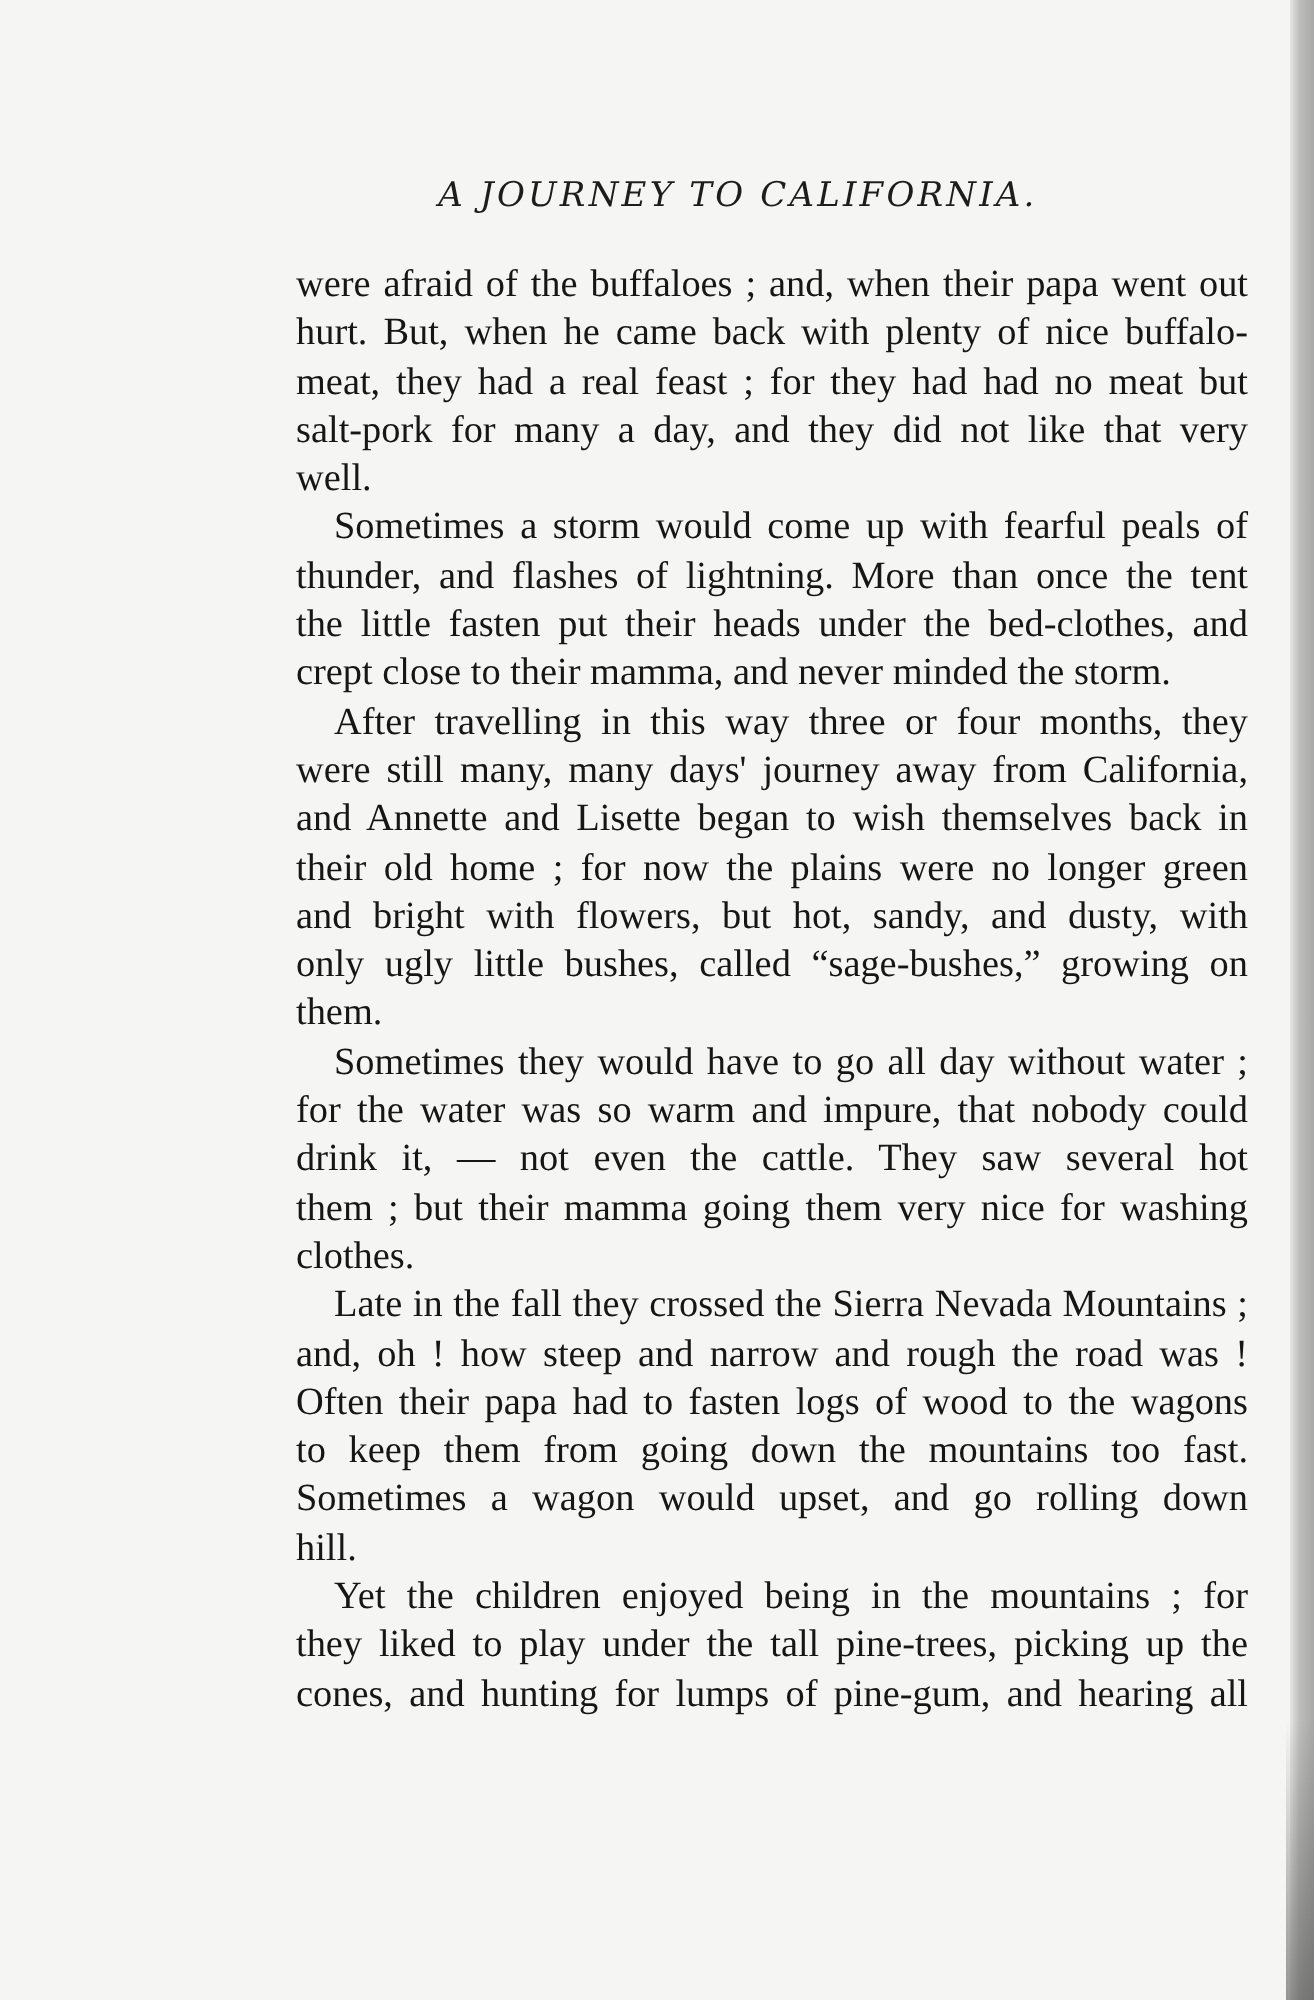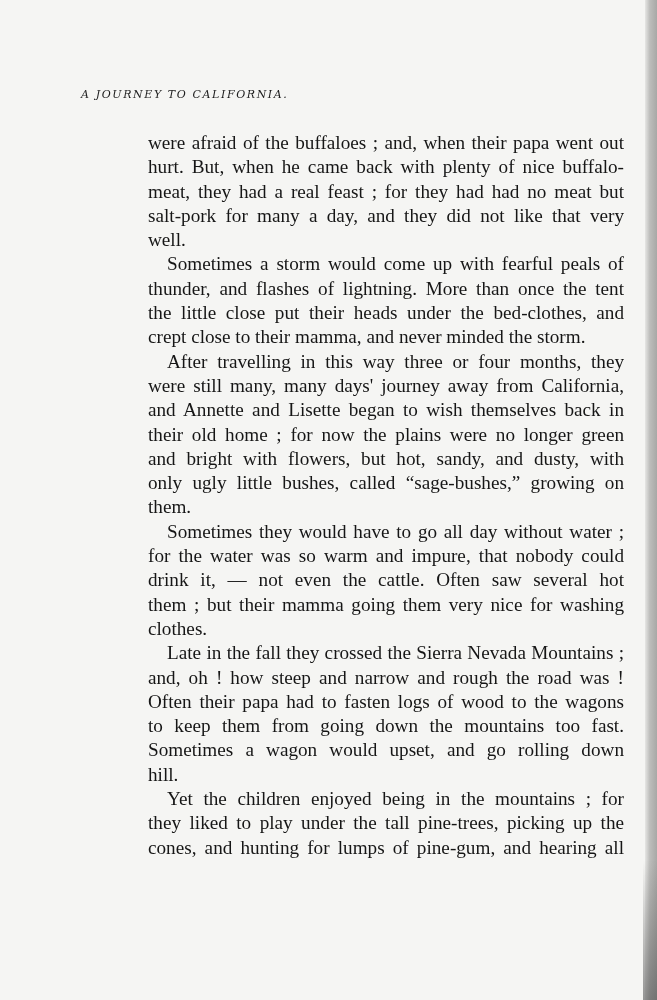--- a/index.html
+++ b/index.html
@@ -35,26 +35,26 @@
       bottom: 0;
       width: 14px;
       height: 140px;
       background: linear-gradient(to bottom, rgba(90,90,90,0) 0%, rgba(70,70,70,0.55) 100%);
     }
     .running-head {
       position: absolute;
       left: 0;
       top: 88px;
       width: 657px;
-      text-align: left;
+      text-align: center;
       padding-left: 81px;
       box-sizing: border-box;
       font-family: "DejaVu Serif", serif;
       font-style: italic;
-      font-size: 11px;
+      font-size: 17px;
       letter-spacing: 1.6px;
       color: #1d1d1d;
     }
     .text-block {
       position: absolute;
       left: 129px;
       top: 131px;
       width: 495px;
       font-family: "Liberation Serif", serif;
       font-size: 19.2px;
@@ -89,36 +89,36 @@
       <div>
         <span class="line">were afraid of the buffaloes ; and, when their papa went out</span>
         <span class="line">hurt. But, when he came back with plenty of nice buffalo-</span>
         <span class="line">meat, they had a real feast ; for they had had no meat but</span>
         <span class="line">salt-pork for many a day, and they did not like that very</span>
         <span class="line last">well.</span>
       </div>
       <div>
         <span class="line indent">Sometimes a storm would come up with fearful peals of</span>
         <span class="line">thunder, and flashes of lightning. More than once the tent</span>
-        <span class="line">the little close put their heads under the bed-clothes, and</span>
+        <span class="line">the little fasten put their heads under the bed-clothes, and</span>
         <span class="line last">crept close to their mamma, and never minded the storm.</span>
       </div>
       <div>
         <span class="line indent">After travelling in this way three or four months, they</span>
         <span class="line">were still many, many days' journey away from California,</span>
         <span class="line">and Annette and Lisette began to wish themselves back in</span>
         <span class="line">their old home ; for now the plains were no longer green</span>
         <span class="line">and bright with flowers, but hot, sandy, and dusty, with</span>
         <span class="line">only ugly little bushes, called “sage-bushes,” growing on</span>
         <span class="line last">them.</span>
       </div>
       <div>
         <span class="line indent">Sometimes they would have to go all day without water ;</span>
         <span class="line">for the water was so warm and impure, that nobody could</span>
-        <span class="line">drink it, — not even the cattle. Often saw several hot</span>
+        <span class="line">drink it, — not even the cattle. They saw several hot</span>
         <span class="line">them ; but their mamma going them very nice for washing</span>
         <span class="line last">clothes.</span>
       </div>
       <div>
         <span class="line indent">Late in the fall they crossed the Sierra Nevada Mountains ;</span>
         <span class="line">and, oh ! how steep and narrow and rough the road was !</span>
         <span class="line">Often their papa had to fasten logs of wood to the wagons</span>
         <span class="line">to keep them from going down the mountains too fast.</span>
         <span class="line">Sometimes a wagon would upset, and go rolling down</span>
         <span class="line last">hill.</span>

